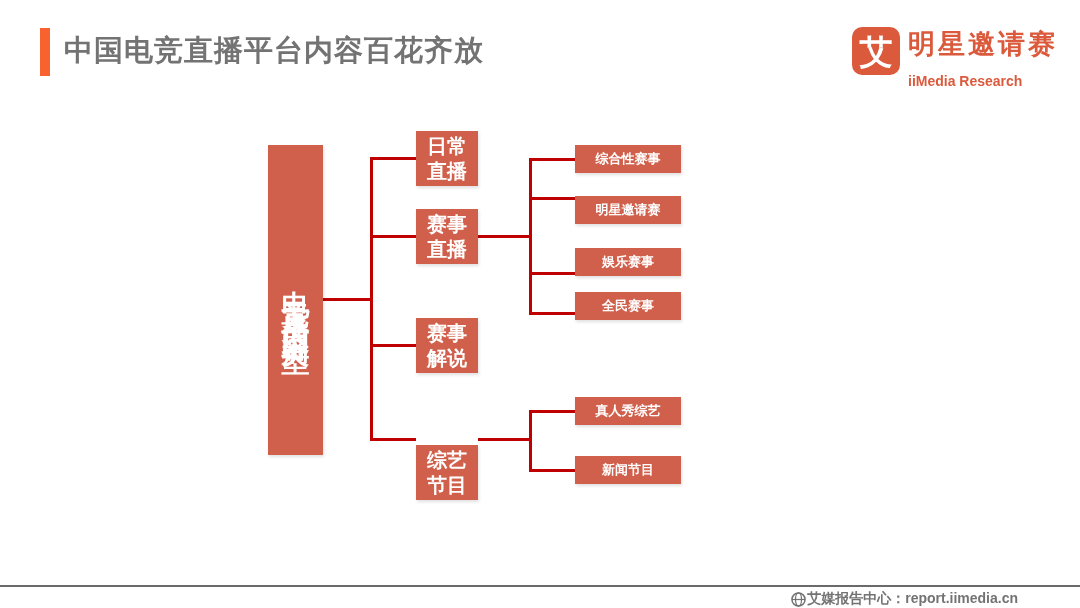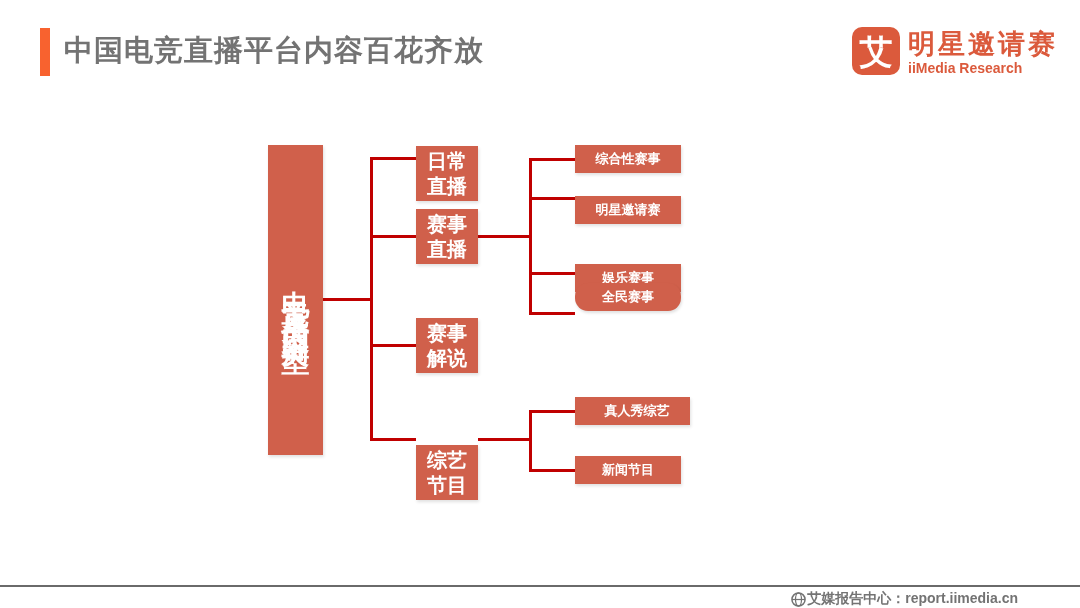--- a/index.html
+++ b/index.html
@@ -22,46 +22,46 @@
     letter-spacing:1px;line-height:52px;white-space:nowrap;
   }
   .logo{position:absolute;right:22px;top:27px;display:flex;align-items:flex-start;}
   .logo-mark{
     width:48px;height:48px;border-radius:10px;background:#DB5A3C;
     display:flex;align-items:center;justify-content:center;
     color:#ffffff;font-size:33px;font-weight:bold;line-height:1;
   }
   .logo-text{margin-left:8px;padding-top:2px;}
   .logo-cn{font-size:27px;font-weight:bold;color:#DB5A3C;letter-spacing:3px;line-height:30px;}
-  .logo-en{font-size:14px;font-weight:bold;color:#DB5A3C;line-height:16px;margin-top:1px;}
+  .logo-en{font-size:14px;font-weight:bold;color:#DB5A3C;line-height:16px;margin-top:14px;}
 
   
   .node{
     position:absolute;background:#D0604B;color:#ffffff;
     display:flex;align-items:center;justify-content:center;
     text-align:center;font-weight:bold;
     box-shadow:1px 2px 3px rgba(0,0,0,0.12);
   }
   .root-node{left:268px;top:145px;width:55px;height:310px;}
   .root-node span{
     writing-mode:vertical-rl;text-orientation:upright;
     font-size:28px;letter-spacing:8px;line-height:55px;
   }
   .branch-node{left:416px;width:62px;height:55px;font-size:20px;line-height:25px;}
   .branch-node span{display:block;}
-  #branch-0{top:146px;}
+  #branch-0{top:131px;}
   #branch-1{top:209px;}
   #branch-2{top:318px;}
   #branch-3{top:413px;margin-top:32px;}
   .leaf-node{left:575px;width:106px;height:28px;font-size:13px;}
   #leaf-0{top:145px;}
   #leaf-1{top:196px;}
-  #leaf-2{top:264px;}
-  #leaf-3{top:283px;border-radius:13px;}
-  #leaf-4{top:397px;padding-left:9px;}
+  #leaf-2{top:248px;}
+  #leaf-3{top:292px;}
+  #leaf-4{top:397px;}
   #leaf-5{top:456px;text-align:right;}
 
   .line{position:absolute;background:#C00000;}
   .h3{height:3px;}
   .w3{width:3px;}
 
   
   .footer-divider{position:absolute;left:0;top:585px;width:1080px;height:2px;background:#6A6A6A;}
   .footer{
     position:absolute;right:62px;top:590px;

